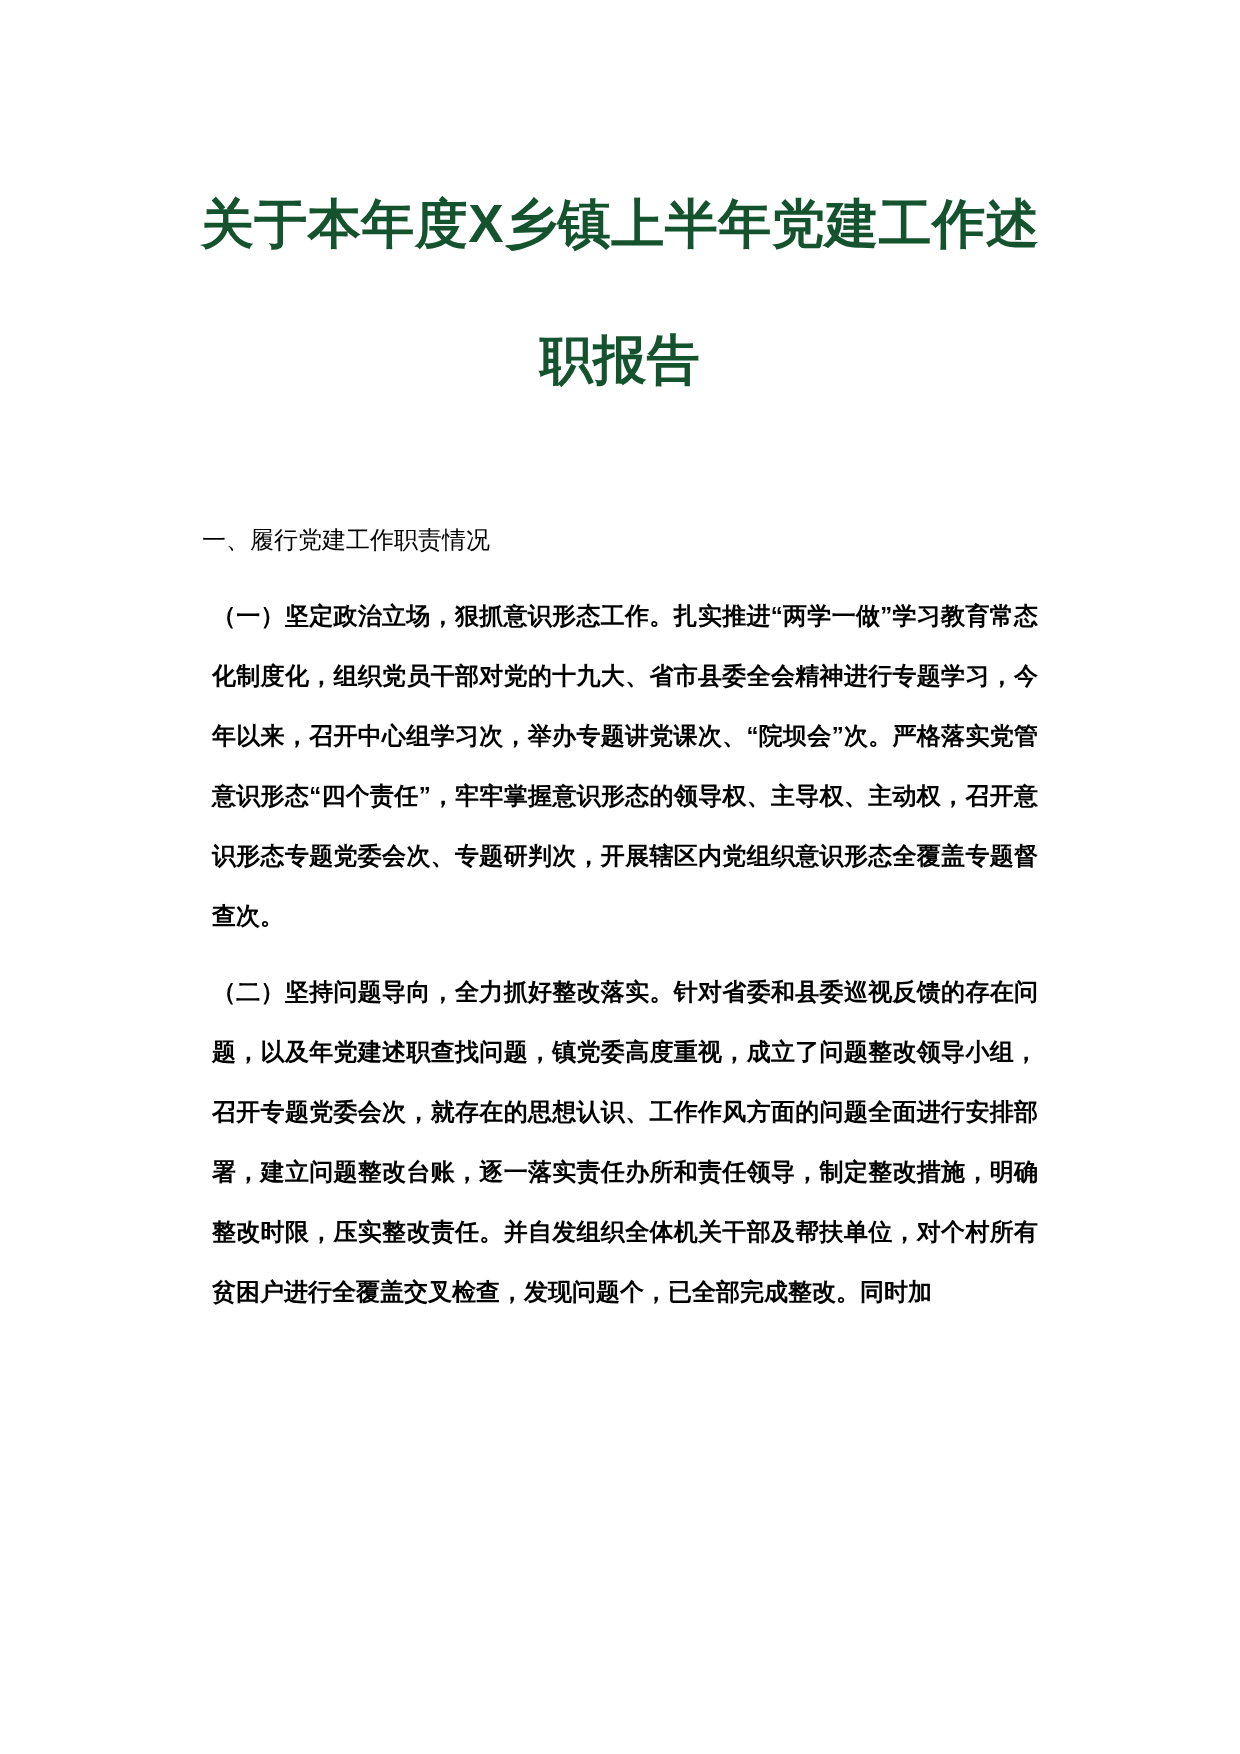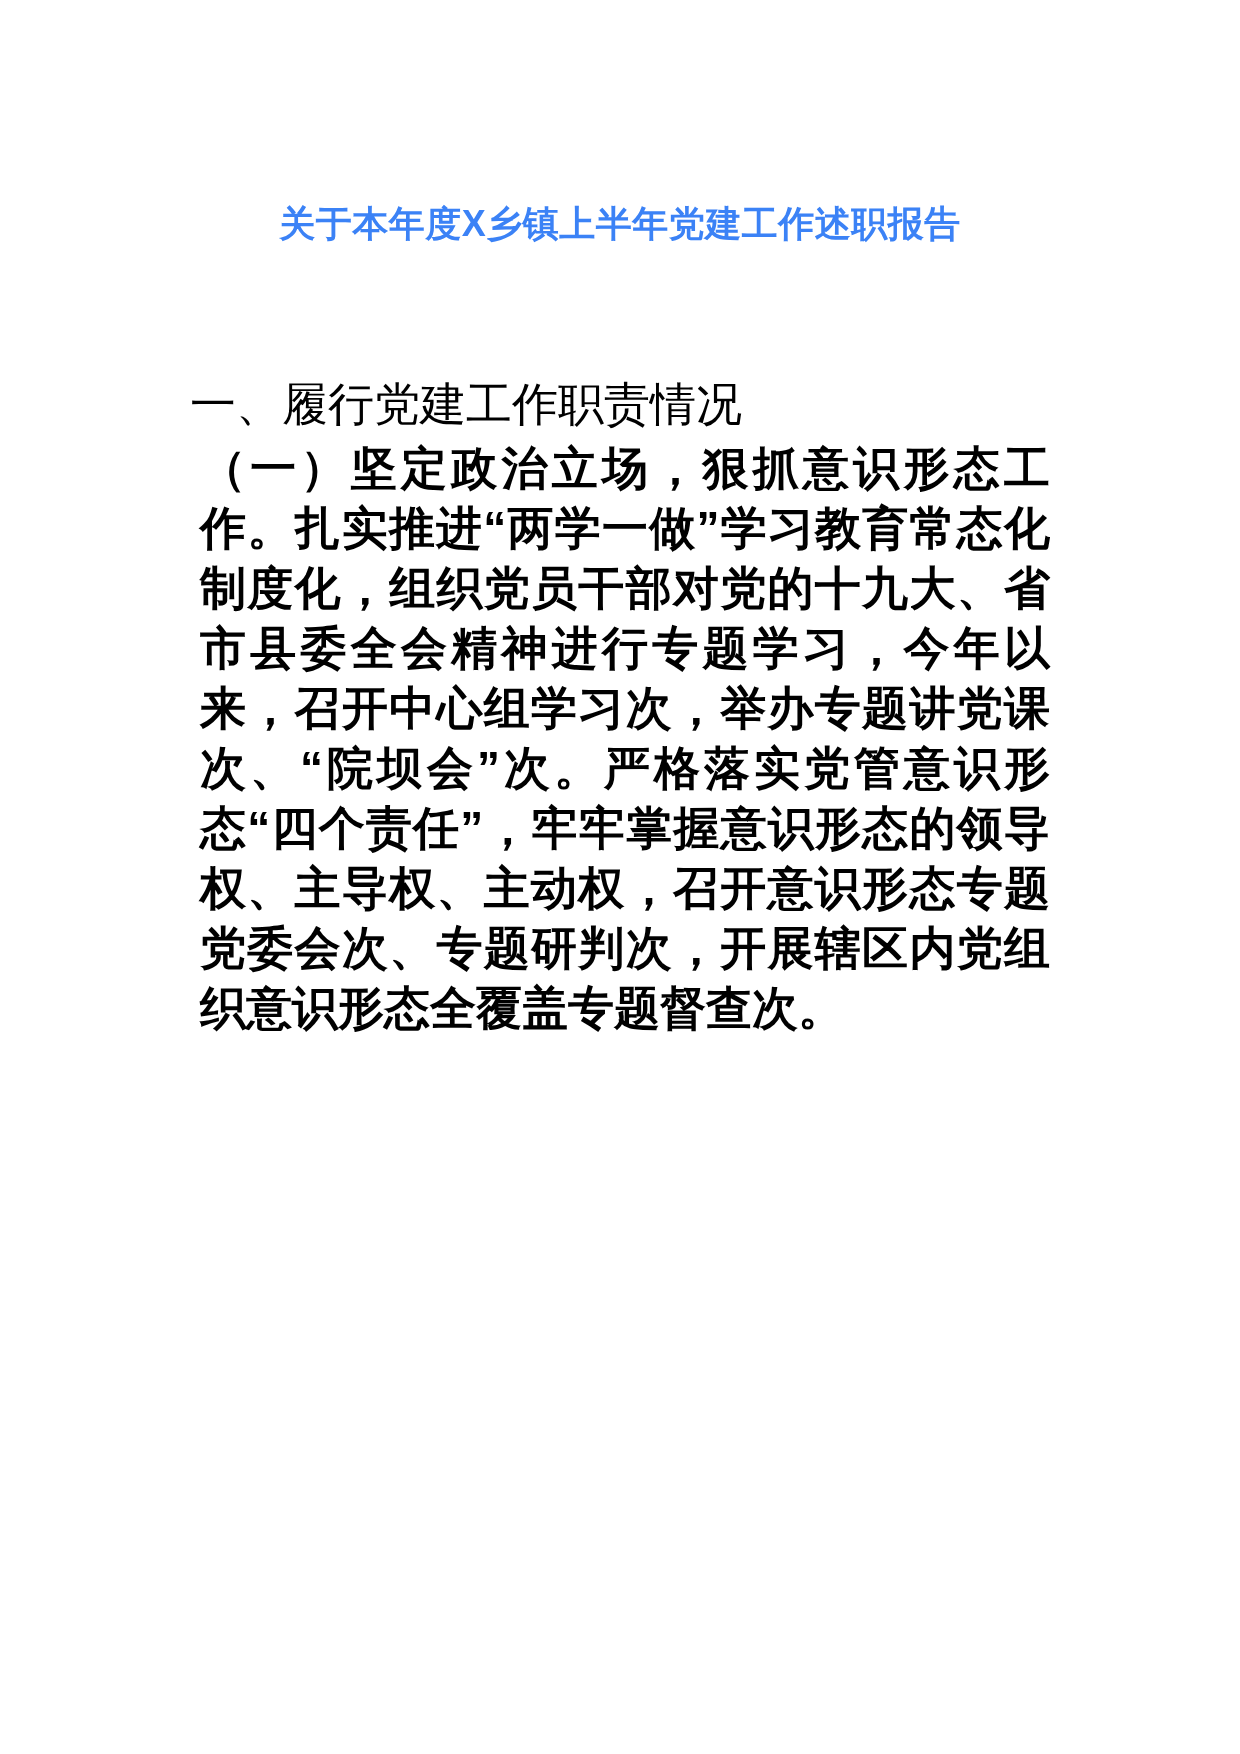--- a/index.html
+++ b/index.html
@@ -20,34 +20,34 @@
   }
   .content {
     position: absolute;
     left: 186px;
     top: 0;
     width: 868px;
   }
   .doc-title {
     margin: 0;
     padding-top: 156px;
-    font-size: 36px;
+    font-size: 53px;
     font-weight: bold;
     line-height: 136px;
     text-align: center;
     letter-spacing: 0.5px;
-    color: #3b82f6;
+    color: #14532d;
     word-break: break-all;
   }
   .body-block {
     margin-top: 82px;
   }
   .para {
-    margin: 4px;
-    font-size: 46px;
+    margin: 16px;
+    font-size: 24px;
     line-height: 60px;
     text-align: justify;
     text-justify: inter-character;
     color: #000000;
     word-break: break-all;
     letter-spacing: 0px;
   }
   .para.heading {
     text-indent: 0;
   }
@@ -64,16 +64,17 @@
   <div class="content">
 
     <h1 class="doc-title">关于本年度X乡镇上半年党建工作述职报告</h1>
 
     <div class="body-block">
 
       <p class="para heading">一、履行党建工作职责情况</p>
 
       <p class="para indent">（一）坚定政治立场，狠抓意识形态工作。扎实推进“两学一做”学习教育常态化制度化，组织党员干部对党的十九大、省市县委全会精神进行专题学习，今年以来，召开中心组学习次，举办专题讲党课次、“院坝会”次。严格落实党管意识形态“四个责任”，牢牢掌握意识形态的领导权、主导权、主动权，召开意识形态专题党委会次、专题研判次，开展辖区内党组织意识形态全覆盖专题督查次。</p>
 
+      <p class="para indent">（二）坚持问题导向，全力抓好整改落实。针对省委和县委巡视反馈的存在问题，以及年党建述职查找问题，镇党委高度重视，成立了问题整改领导小组，召开专题党委会次，就存在的思想认识、工作作风方面的问题全面进行安排部署，建立问题整改台账，逐一落实责任办所和责任领导，制定整改措施，明确整改时限，压实整改责任。并自发组织全体机关干部及帮扶单位，对个村所有贫困户进行全覆盖交叉检查，发现问题个，已全部完成整改。同时加</p>
 
     </div>
   </div>
 </div>
 
 </body></html>

